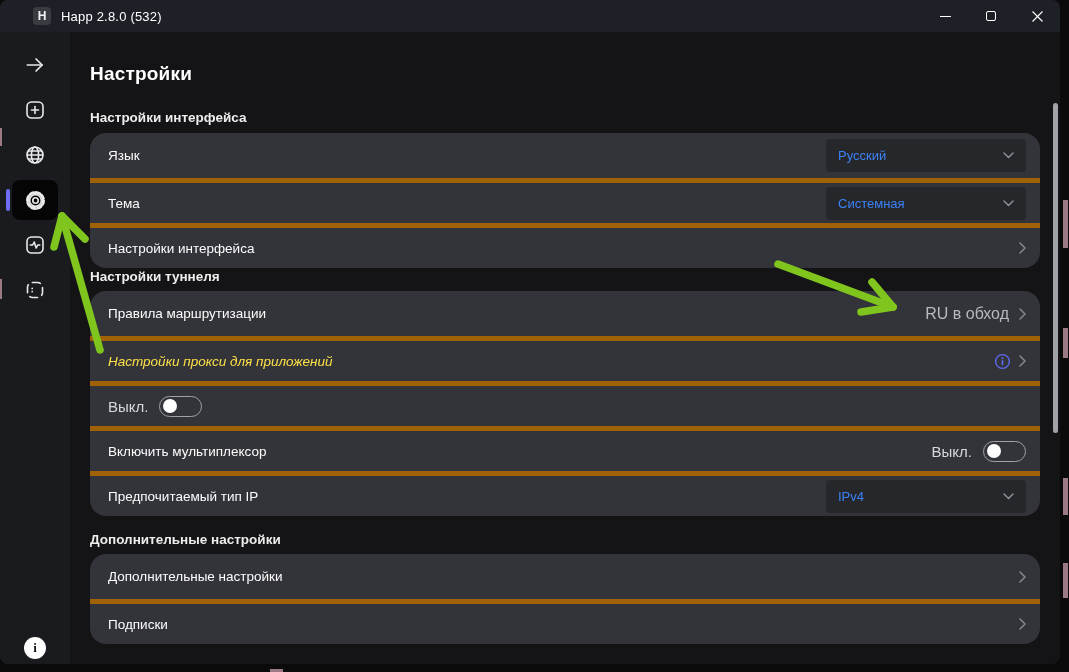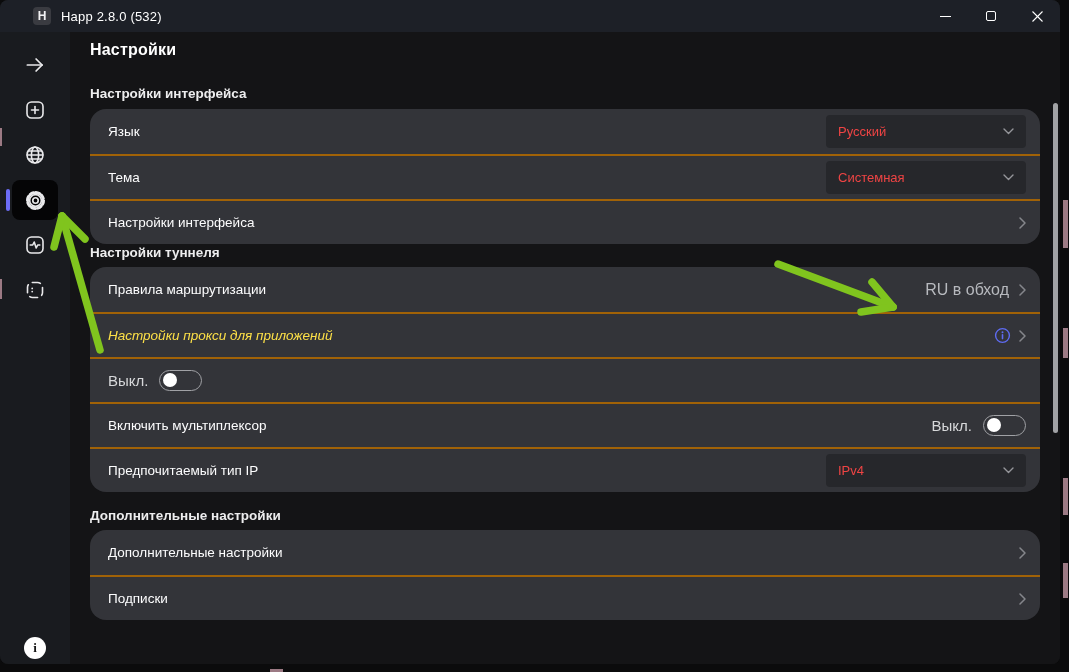--- a/index.html
+++ b/index.html
@@ -62,44 +62,44 @@
   }
   .side-item svg { stroke:#e9e9eb; fill:none; stroke-width:1.6; stroke-linecap:round; stroke-linejoin:round; }
   .info-fab {
     position:absolute; left:24px; bottom:5px; width:22px; height:22px; border-radius:50%;
     background:#ffffff; color:#161616; font-weight:bold; font-size:13px;
     display:flex; align-items:center; justify-content:center; cursor:pointer;
     font-family:"Liberation Serif","DejaVu Serif",serif;
   }
 
   .content { flex:1; background:#141416; padding:0 20px; position:relative; min-width:0; }
-  .page-title { color:#ffffff; font-size:16px; font-weight:600; line-height:36px; letter-spacing:.2px; }
+  .page-title { color:#ffffff; font-size:19px; font-weight:600; margin-top:24px; line-height:36px; letter-spacing:.2px; }
   .section-label { color:#ededee; font-size:13.5px; font-weight:700; line-height:17px; }
   .sl-1 { margin-top:17px; }
   .sl-2 { }
   .sl-3 { margin-top:15px; }
 
   .card { background:#333439; border-radius:16px; margin-top:7px; overflow:hidden; }
   .card-2, .card-3 { margin-top:6px; }
   .row {
     height:45px; display:flex; align-items:center;
     padding:0 14px 0 18px; position:relative; cursor:pointer;
   }
-  .row + .row { border-top:2px solid #a16207; }
+  .row + .row { border-top:5px solid #a16207; }
   .row-label { color:#fdfdfe; font-size:13.5px; flex:1; min-width:0; }
   .row-label.dim { color:#fde047;font-style:italic; }
   .row-value { color:#b7b9be; font-size:16px; margin-right:8px; }
   .chev-right { flex:0 0 auto; margin-left:2px; }
   .chev-right svg { stroke:#85868b; fill:none; stroke-width:1.5; stroke-linecap:round; stroke-linejoin:round; display:block; }
 
   .select {
     width:200px; height:33px; background:#26272b; border-radius:4px;
     display:flex; align-items:center; padding:0 12px; cursor:pointer; flex:0 0 auto;
   }
-  .select-value { color:#ef4444; font-size:13px; flex:1; }
+  .select-value { color:#3b82f6; font-size:13px; flex:1; }
   .select svg { stroke:#95969b; fill:none; stroke-width:1.4; stroke-linecap:round; stroke-linejoin:round; display:block; }
 
   .toggle-label { color:#d7d8da; font-size:15px; margin-right:11px; }
   .toggle {
     width:43px; height:21px; border:1.5px solid #a0a1a5; border-radius:11px;
     position:relative; cursor:pointer; flex:0 0 auto; background:transparent;
   }
   .toggle .knob {
     position:absolute; left:3px; top:2px; width:14px; height:14px;
     border-radius:50%; background:#ffffff;

